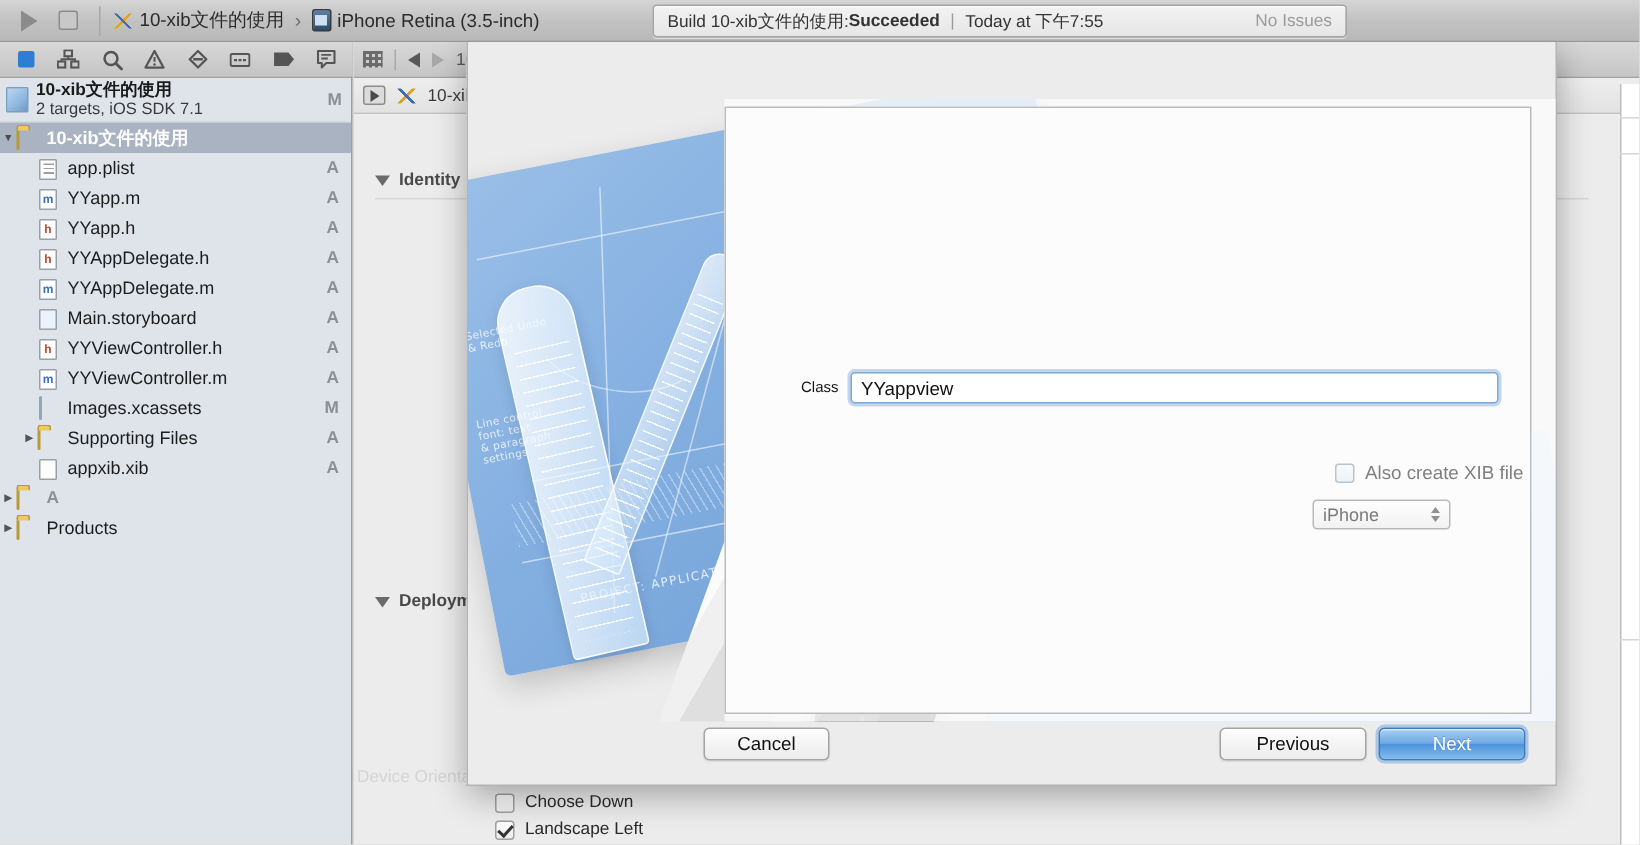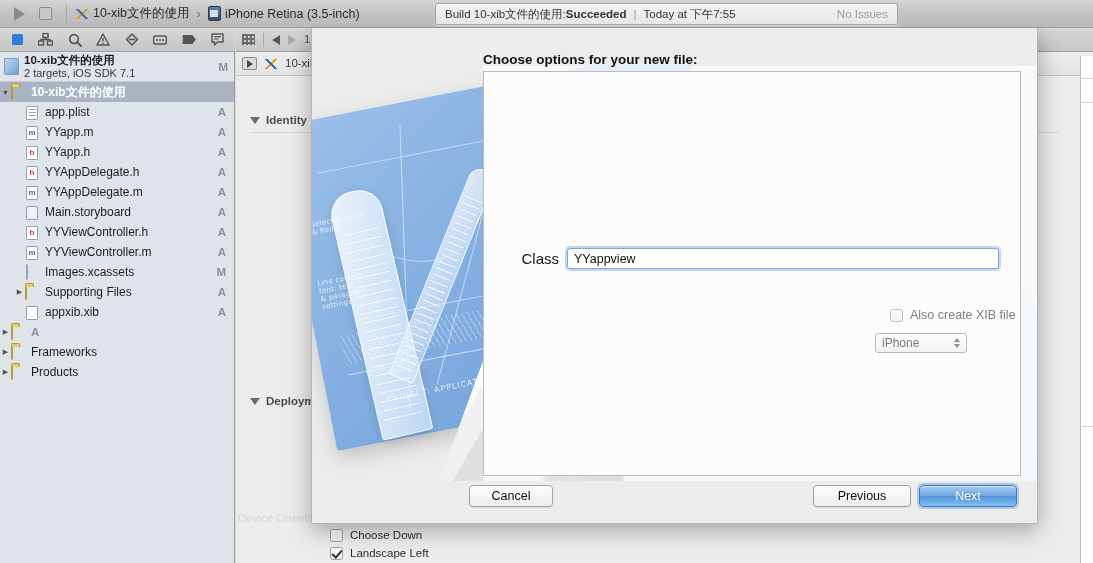--- a/index.html
+++ b/index.html
@@ -650,27 +650,20 @@
             <span class="ico-file xib"></span>
           </span>
           <span class="row-label">appxib.xib</span>
           <span class="row-badge">A</span>
         </div>
         <div class="row">
           <span style="width:0px;flex:0 0 auto"></span>
           <span class="twisty">▶</span>
           <span class="row-ico"><span class="ico-folder"></span></span>
           <span class="row-badge">A</span>
-        </div>
-        <div class="row">
-          <span style="width:0px;flex:0 0 auto"></span>
-          <span class="twisty">▶</span>
-          <span class="row-ico"><span class="ico-folder"></span></span>
-          <span class="row-label">Frameworks</span>
-          <span class="row-badge"></span>
         </div>
         <div class="row">
           <span style="width:0px;flex:0 0 auto"></span>
           <span class="twisty">▶</span>
           <span class="row-ico"><span class="ico-folder"></span></span>
           <span class="row-label">Products</span>
           <span class="row-badge"></span>
         </div>
       </div>
   </div>
@@ -700,27 +693,26 @@
       <div class="tri-ruler"></div>
       <div class="hammer-head"></div>
       <div class="hammer-claw"></div>
       <div class="handle"></div>
       <div class="hammer-neck"></div>
       <div class="hammer-face"></div>
       <div class="grip"></div>
       <div class="illus-veil"></div>
     </div>
 
-    <div class="sheet-title">Choose options for your new file:</div>
     <div class="sheet-imgbox"></div>
 
     <div class="sheet-form">
 
       <div class="field-row" style="left:255px; top:220px;">
-        <span style="position:absolute; right:100%; margin-right:8px; white-space:nowrap; font-size:15px; color:#161616;">Class</span>
+        <span style="position:absolute; right:100%; margin-right:8px; white-space:nowrap; font-size:10px; color:#161616;">Class</span>
         <div class="txt-field">
           <span>YYappview</span>
         </div>
       </div>
 
 
       <div class="xib-check">
         <span class="cbx"></span>
         <span class="xib-label">Also create XIB file</span>
       </div>

